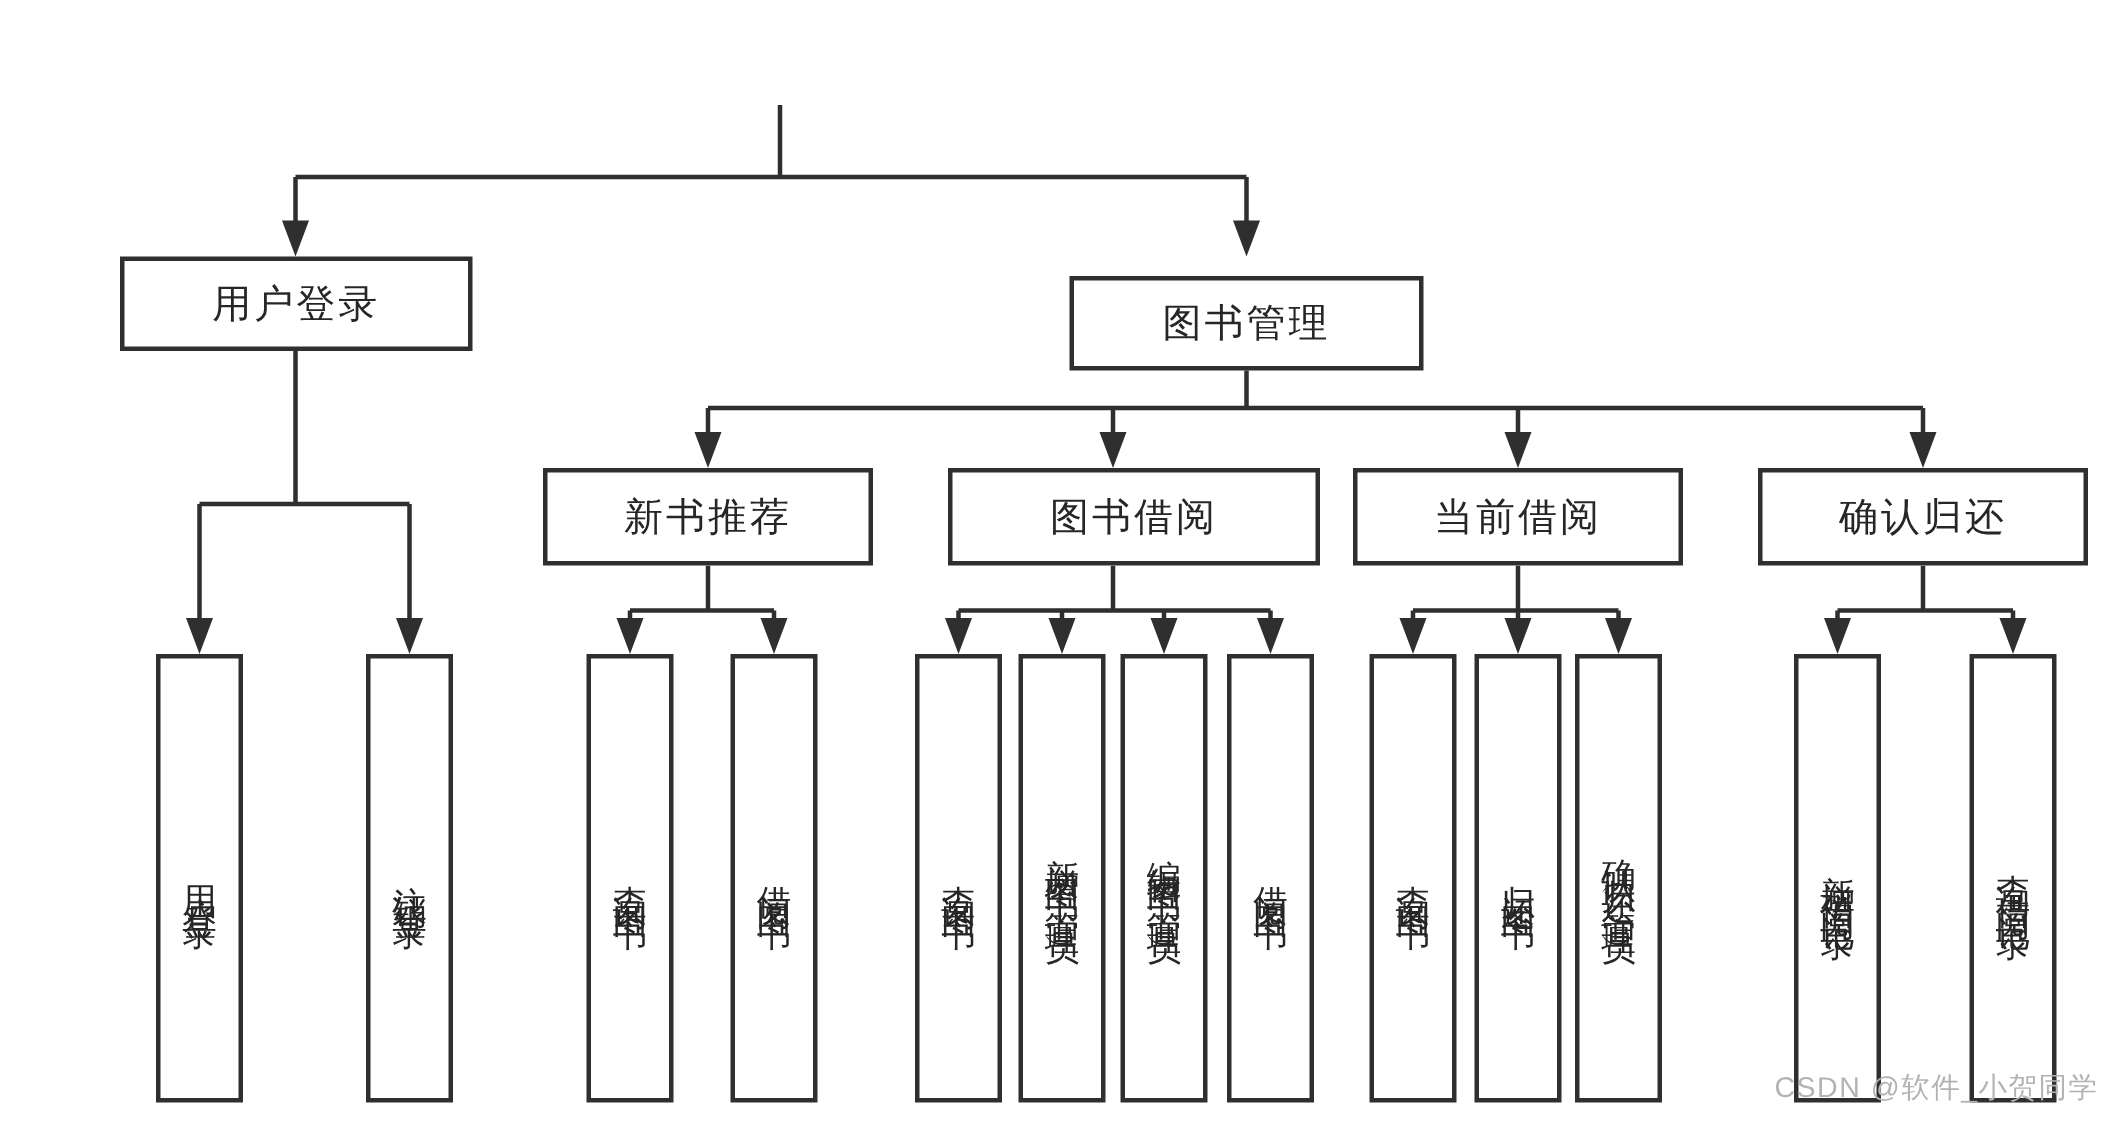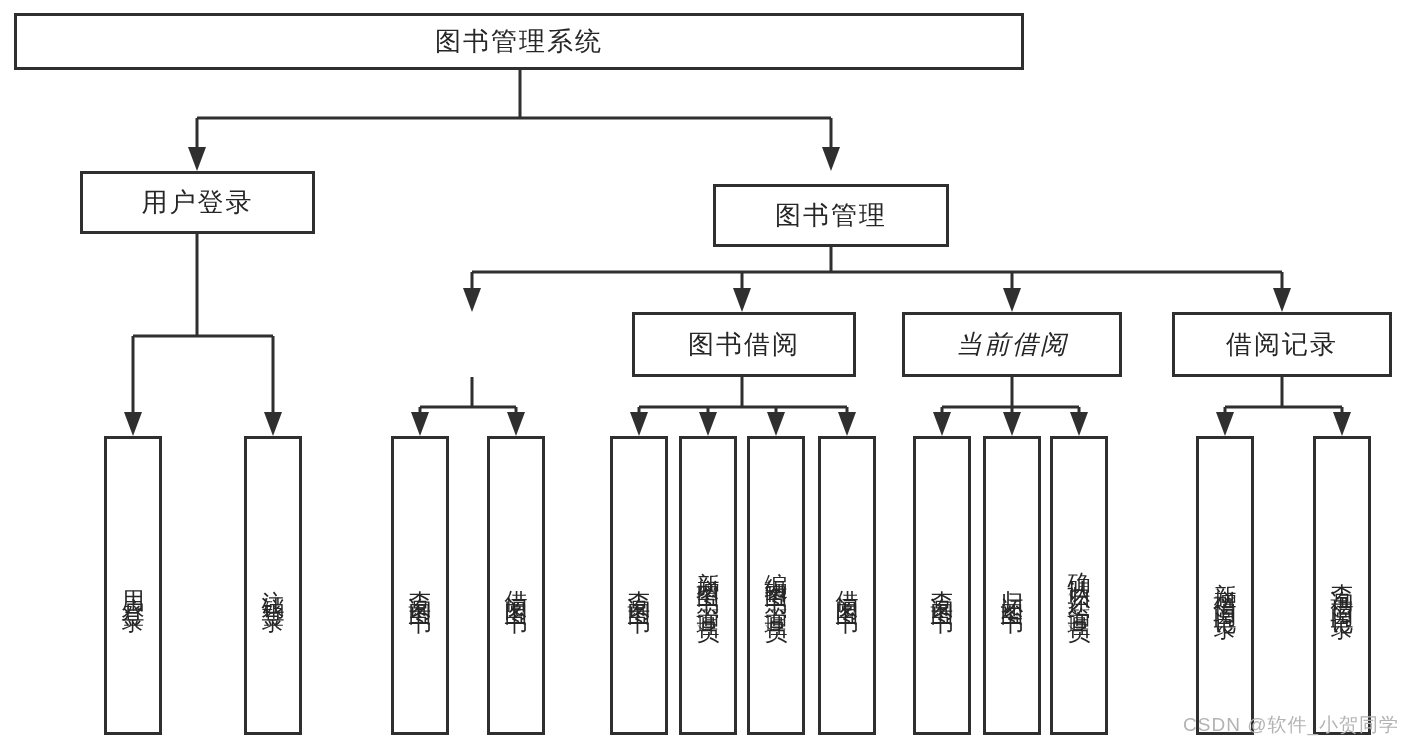--- a/index.html
+++ b/index.html
@@ -112,39 +112,39 @@
       <polygon class="ahead" points="1070,412 1088,412 1079,436"></polygon>
     </g>
 
     <g>
       <path class="cline" d="M1282 377 V407 M1225 407 H1342 M1225 407 V414 M1342 407 V414"></path>
       <polygon class="ahead" points="1216,412 1234,412 1225,436"></polygon>
       <polygon class="ahead" points="1333,412 1351,412 1342,436"></polygon>
     </g>
   </svg>
 
-  <div class="node h" style="left:14px; top:13px; width:1010px; height:57px;">
-    <span>图书管理系统</span>
-  </div>
 
   <div class="node h" style="left:80px; top:171px; width:235px; height:63px;">
     <span>用户登录</span>
   </div>
   <div class="node h" style="left:713px; top:171px; width:236px; height:63px;margin-top:13px;">
     <span>图书管理</span>
   </div>
 
-  <div class="node h" style="left:632px; top:312px; width:224px; height:65px;">
+  <div class="node h" style="left:362px; top:312px; width:220px; height:65px;">
+    <span>新书推荐</span>
+  </div>
+  <div class="node h" style="left:632px; top:312px; width:248px; height:65px;">
     <span>图书借阅</span>
   </div>
-  <div class="node h" style="left:902px; top:312px; width:220px; height:65px;font-style:italic;">
+  <div class="node h" style="left:902px; top:312px; width:220px; height:65px;">
     <span>当前借阅</span>
   </div>
   <div class="node h" style="left:1172px; top:312px; width:220px; height:65px;">
-    <span>借阅记录</span>
+    <span>确认归还</span>
   </div>
 
   <div class="node leaf" style="left:104px; top:436px; width:58px; height:299px;">
     <span>用户登录</span>
   </div>
   <div class="node leaf" style="left:244px; top:436px; width:58px; height:299px;">
     <span>注销登录</span>
   </div>
 
   <div class="node leaf" style="left:391px; top:436px; width:58px; height:299px;">

